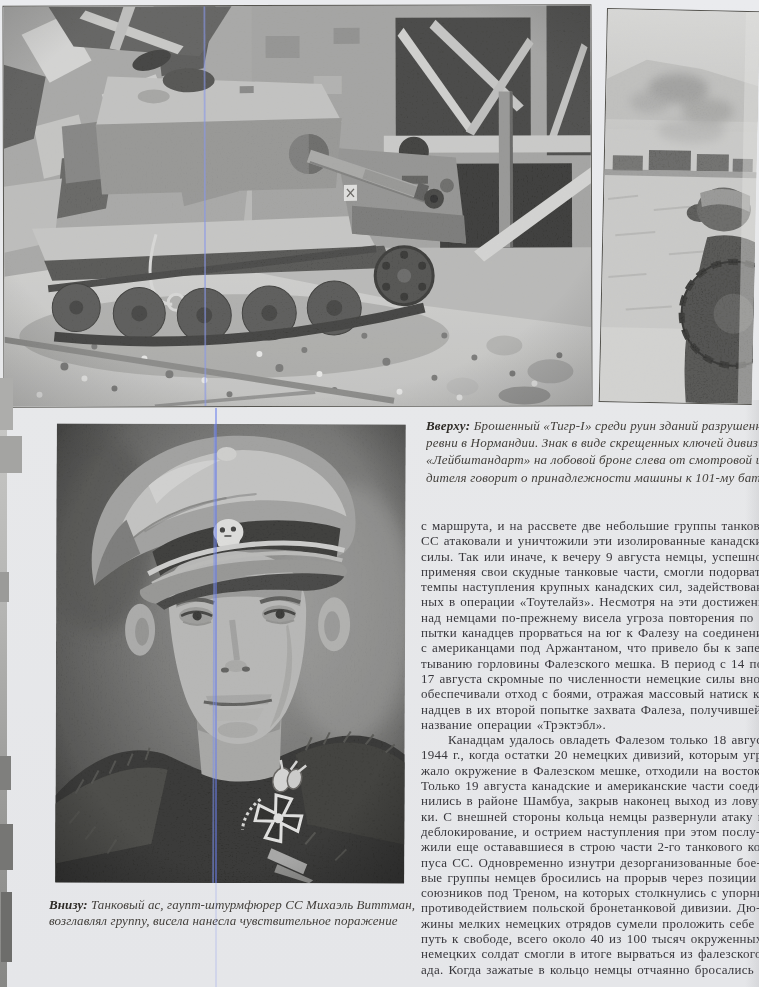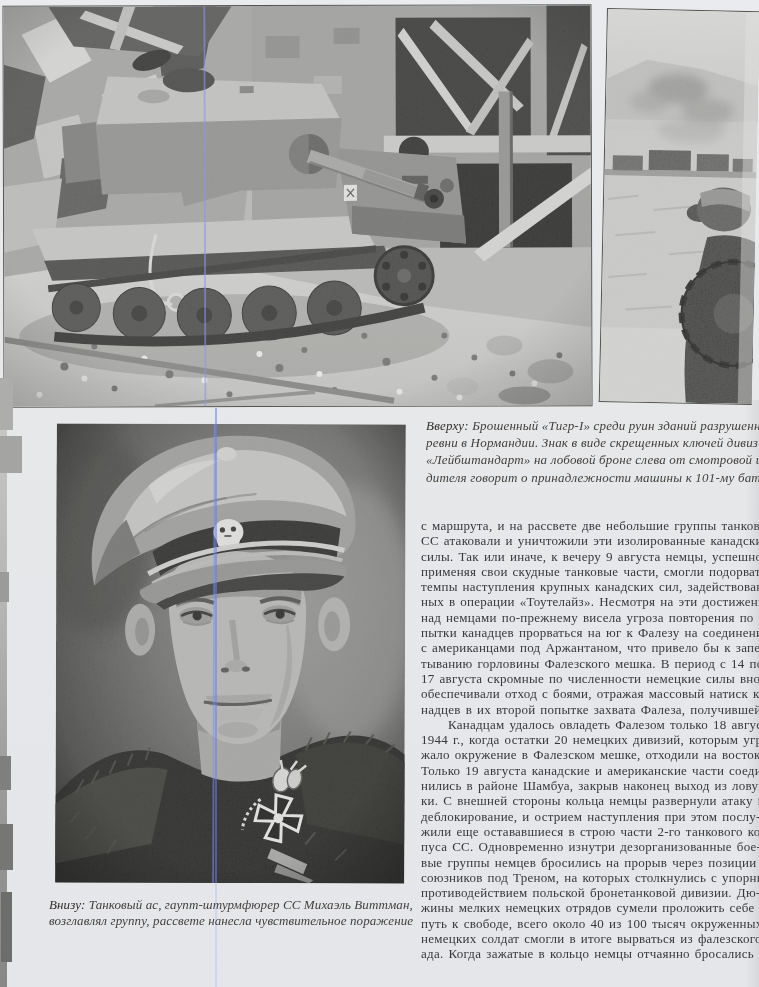--- a/index.html
+++ b/index.html
@@ -26,21 +26,21 @@
   .edge-b1{left:0;top:378px;width:13px;height:52px;background:#adadab;}
   .edge-b2{left:0;top:436px;width:22px;height:37px;background:#a4a4a2;}
   .edge-b3{left:0;top:572px;width:9px;height:30px;background:#9b9b99;}
   .edge-b4{left:0;top:756px;width:11px;height:34px;background:#7f7f7d;}
   .edge-b5{left:0;top:824px;width:13px;height:46px;background:#767674;}
   .edge-b6{left:1px;top:892px;width:11px;height:70px;background:#6d6d6b;}
   .curl{left:745px;top:400px;width:14px;height:587px;background:linear-gradient(90deg,rgba(0,0,0,0) 0%,rgba(90,90,95,0.10) 100%);}
   
   .caption{position:absolute;font-style:italic;color:#43403c;overflow:hidden;}
   .caption .line{white-space:nowrap;}
-  .caption .lead{font-weight:400;color:#2f2c28;}
+  .caption .lead{font-weight:700;color:#2f2c28;}
   .caption-top{left:426px;top:417px;width:333px;height:90px;font-size:13px;line-height:17.2px;letter-spacing:0.2px;}
   .caption-bottom{left:49px;top:897px;width:366px;height:68px;font-size:13px;line-height:16.2px;letter-spacing:0.1px;}
   .bodytext{position:absolute;left:421px;top:518px;width:338px;height:462px;
     color:#38373c;font-size:13px;line-height:15.3px;letter-spacing:0.25px;word-spacing:1.5px;overflow:hidden;}
   .bodytext .line{white-space:nowrap;}
   .para2 .line:first-child{padding-left:27px;}
 </style>
 </head>
 <body>
 
@@ -382,20 +382,21 @@
         <div class="line">применяя свои скудные танковые части, смогли подорвать</div>
         <div class="line">темпы наступления крупных канадских сил, задействован</div>
         <div class="line">ных в операции «Тоутелайз». Несмотря на эти достижения</div>
         <div class="line">над немцами по-прежнему висела угроза повторения по</div>
         <div class="line">пытки канадцев прорваться на юг к Фалезу на соединение</div>
         <div class="line">с американцами под Аржантаном, что привело бы к запеча</div>
         <div class="line">тыванию горловины Фалезского мешка. В период с 14 по</div>
         <div class="line">17 августа скромные по численности немецкие силы вновь</div>
         <div class="line">обеспечивали отход с боями, отражая массовый натиск ка</div>
         <div class="line">надцев в их второй попытке захвата Фалеза, получившей</div>
+        <div class="line">название операции «Трэктэбл».</div>
       </div>
     <div class="para2">
         <div class="line">Канадцам удалось овладеть Фалезом только 18 августа</div>
         <div class="line">1944 г., когда остатки 20 немецких дивизий, которым угро-</div>
         <div class="line">жало окружение в Фалезском мешке, отходили на восток.</div>
         <div class="line">Только 19 августа канадские и американские части соеди-</div>
         <div class="line">нились в районе Шамбуа, закрыв наконец выход из ловуш-</div>
         <div class="line">ки. С внешней стороны кольца немцы развернули атаку на</div>
         <div class="line">деблокирование, и острием наступления при этом послу-</div>
         <div class="line">жили еще остававшиеся в строю части 2-го танкового кор-</div>
@@ -409,21 +410,21 @@
         <div class="line">ада. Когда зажатые в кольцо немцы отчаянно бросались на</div>
       </div>
   </div>
 
   <div class="caption caption-bottom">
     <div class="line">
       <span class="lead">Внизу:</span>
       <span>Танковый ас, гаупт-штурмфюрер СС Михаэль Виттман,</span>
     </div>
     <div>
-        <div class="line">возглавлял группу, рассвете нанесла чувствительное поражение</div>
+        <div class="line">возглавлял группу, висела нанесла чувствительное поражение</div>
       </div>
   </div>
 
   <div class="edge edge-strip"></div>
   <div class="edge edge-b1"></div>
   <div class="edge edge-b2"></div>
   <div class="edge edge-b3"></div>
   <div class="edge edge-b4"></div>
   <div class="edge edge-b5"></div>
   <div class="edge edge-b6"></div>

